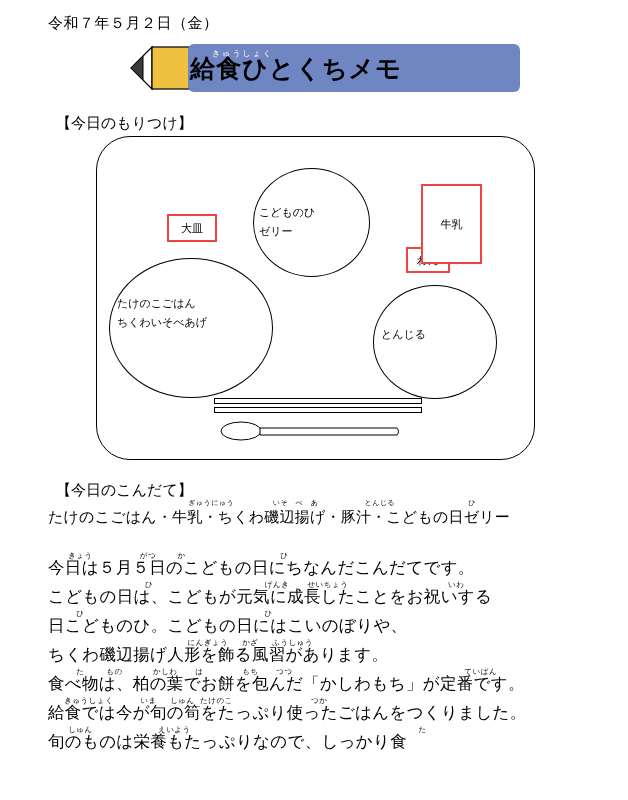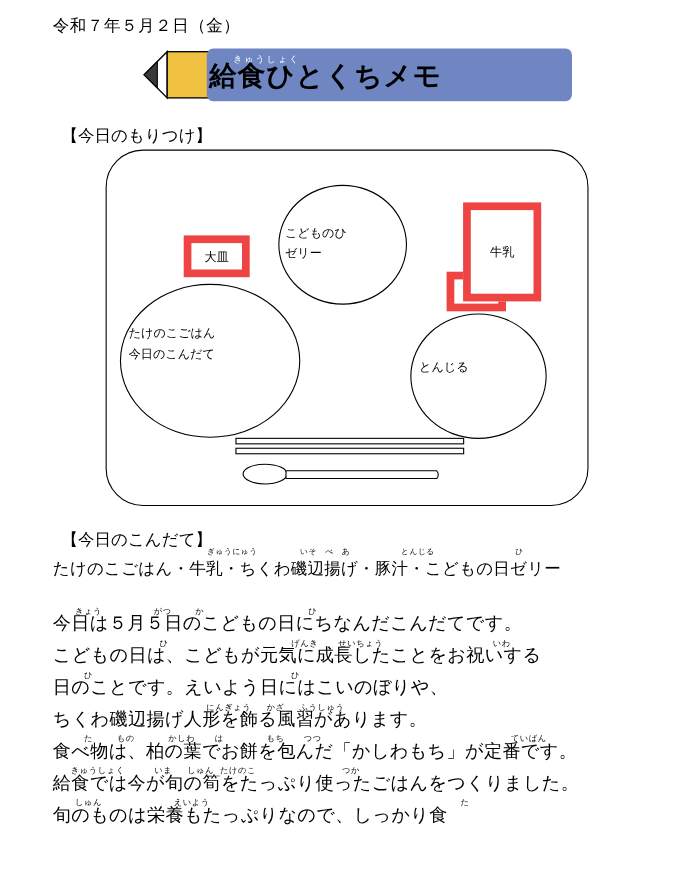--- a/index.html
+++ b/index.html
@@ -107,21 +107,21 @@
     border: 1px solid #000;
     border-radius: 50%;
     background: #fff;
   }
   .rice-bowl { left: 12px; top: 121px; width: 162px; height: 138px; }
   .jelly-bowl { left: 156px; top: 31px; width: 115px; height: 107px; }
   .soup-bowl { left: 276px; top: 148px; width: 122px; height: 112px; }
 
   .boxlbl {
     position: absolute;
-    border: 7px solid #ef4444;
+    border: 2px solid #ef4444;
     background: #fff;
     font-size: 11px;
     display: flex;
     align-items: center;
     justify-content: center;
   }
   .lbl-oozara { left: 70px; top: 77px; width: 46px; height: 24px; }
   .lbl-wan { left: 309px; top: 110px; width: 40px; height: 22px; }
   .lbl-milk { left: 324px; top: 47px; width: 57px; height: 76px; font-size: 11px; }
 
@@ -220,21 +220,21 @@
     <div class="oval rice-bowl"></div>
     <div class="oval jelly-bowl"></div>
     <div class="oval soup-bowl"></div>
 
     <div class="boxlbl lbl-oozara">大皿</div>
     <div class="boxlbl lbl-wan">わん</div>
     <div class="boxlbl lbl-milk">牛乳</div>
 
     <div class="intext t-rice">
       <div>たけのこごはん</div>
-      <div>今日のこんだて</div>
+      <div>ちくわいそべあげ</div>
     </div>
     <div class="intext t-jelly">
       <div>こどものひ</div>
       <div>ゼリー</div>
     </div>
     <div class="intext t-soup">
       <div>とんじる</div>
     </div>
 
     <div class="chopstick cs1"></div>
@@ -246,20 +246,20 @@
     </svg>
   </div>
 
   <div class="h-kondate">【今日のこんだて】</div>
 
   <div class="menu-line"><span class="ruby-host">たけのこごはん</span><span>・</span><span class="ruby-host">牛乳<span class="rb">ぎゅうにゅう</span></span><span>・</span><span class="ruby-host">ちくわ磯辺揚げ<span class="rb">いそ　べ　あ</span></span><span>・</span><span class="ruby-host">豚汁<span class="rb">とんじる</span></span><span>・</span><span class="ruby-host">こどもの日ゼリー<span class="rb">ひ</span></span></div>
 
   <div class="body-text">
       <div class="line"><span class="ruby-host">今<span class="rb">きょう</span></span><span class="ruby-host">日</span><span class="ruby-host">は</span><span class="ruby-host">５</span><span class="ruby-host">月<span class="rb">がつ</span></span><span class="ruby-host">５</span><span class="ruby-host">日<span class="rb">か</span></span><span class="ruby-host">のこどもの</span><span class="ruby-host">日<span class="rb">ひ</span></span><span class="ruby-host">にちなんだこんだてです。</span></div>
       <div class="line"><span class="ruby-host">こどもの</span><span class="ruby-host">日<span class="rb">ひ</span></span><span class="ruby-host">は、こどもが</span><span class="ruby-host">元気<span class="rb">げんき</span></span><span class="ruby-host">に</span><span class="ruby-host">成長<span class="rb">せいちょう</span></span><span class="ruby-host">したことをお</span><span class="ruby-host">祝<span class="rb">いわ</span></span><span class="ruby-host">いする</span></div>
-      <div class="line"><span class="ruby-host">日<span class="rb">ひ</span></span><span class="ruby-host">のことです。えいよう</span><span class="ruby-host">日<span class="rb">ひ</span></span><span class="ruby-host">にはこいのぼりや、</span></div>
+      <div class="line"><span class="ruby-host">日<span class="rb">ひ</span></span><span class="ruby-host">こどものひ。こどもの</span><span class="ruby-host">日<span class="rb">ひ</span></span><span class="ruby-host">にはこいのぼりや、</span></div>
       <div class="line"><span class="ruby-host">ちくわ磯辺揚げ</span><span class="ruby-host">人形<span class="rb">にんぎょう</span></span><span class="ruby-host">を</span><span class="ruby-host">飾<span class="rb">かざ</span></span><span class="ruby-host">る</span><span class="ruby-host">風習<span class="rb">ふうしゅう</span></span><span class="ruby-host">があります。</span></div>
       <div class="line"><span class="ruby-host">食<span class="rb">た</span></span><span class="ruby-host">べ</span><span class="ruby-host">物<span class="rb">もの</span></span><span class="ruby-host">は、</span><span class="ruby-host">柏<span class="rb">かしわ</span></span><span class="ruby-host">の</span><span class="ruby-host">葉<span class="rb">は</span></span><span class="ruby-host">でお</span><span class="ruby-host">餅<span class="rb">もち</span></span><span class="ruby-host">を</span><span class="ruby-host">包<span class="rb">つつ</span></span><span class="ruby-host">んだ「かしわもち」が</span><span class="ruby-host">定番<span class="rb">ていばん</span></span><span class="ruby-host">です。</span></div>
       <div class="line"><span class="ruby-host">給食<span class="rb">きゅうしょく</span></span><span class="ruby-host">では</span><span class="ruby-host">今<span class="rb">いま</span></span><span class="ruby-host">が</span><span class="ruby-host">旬<span class="rb">しゅん</span></span><span class="ruby-host">の</span><span class="ruby-host">筍<span class="rb">たけのこ</span></span><span class="ruby-host">をたっぷり</span><span class="ruby-host">使<span class="rb">つか</span></span><span class="ruby-host">ったごはんをつくりました。</span></div>
       <div class="line"><span class="ruby-host">旬<span class="rb">しゅん</span></span><span class="ruby-host">のものは</span><span class="ruby-host">栄養<span class="rb">えいよう</span></span><span class="ruby-host">もたっぷりなので、しっかり</span><span class="ruby-host">食<span class="rb">た</span></span></div>
     </div>
 
 </div>
 
 </body></html>

